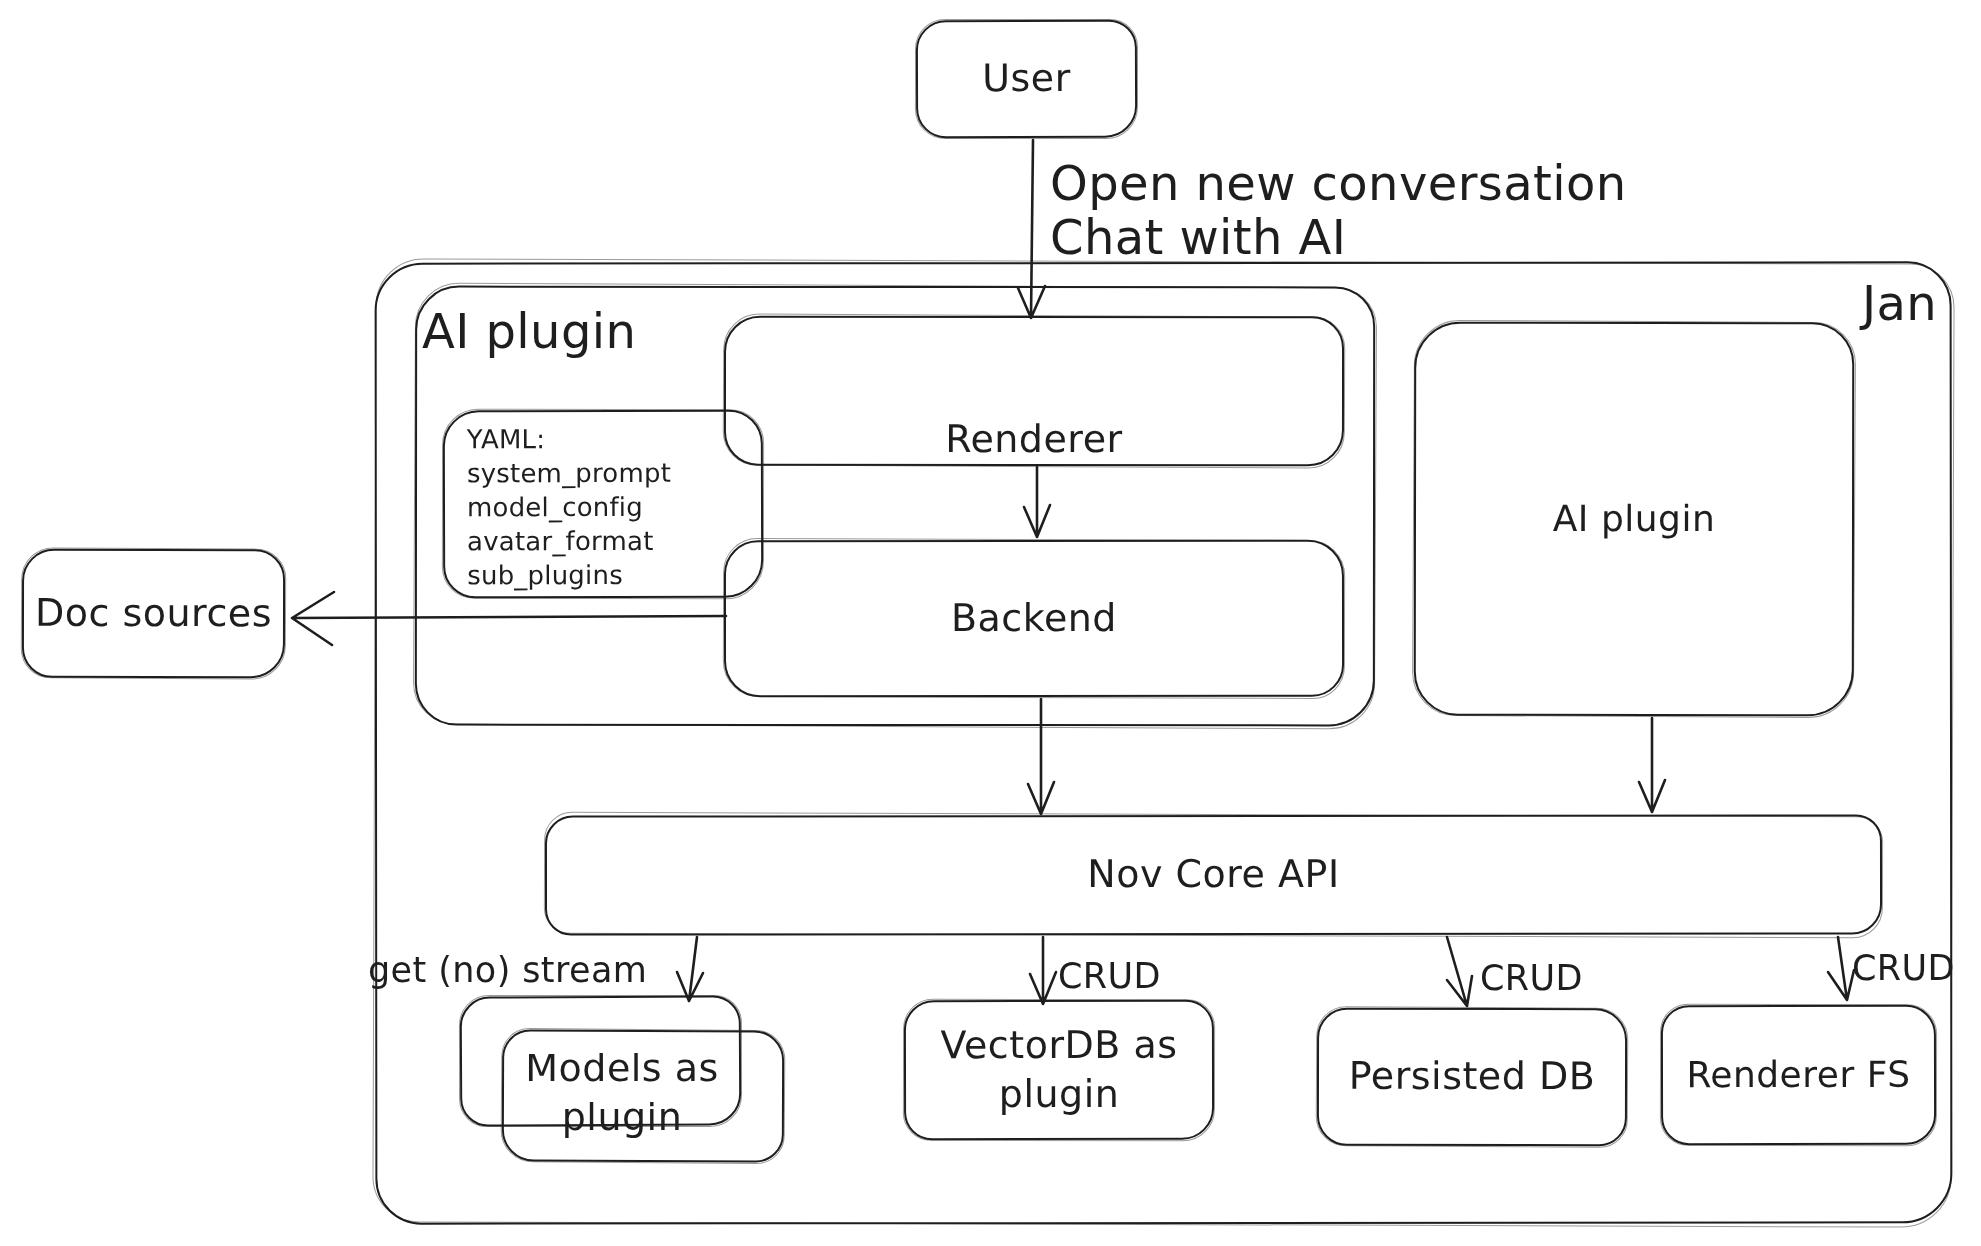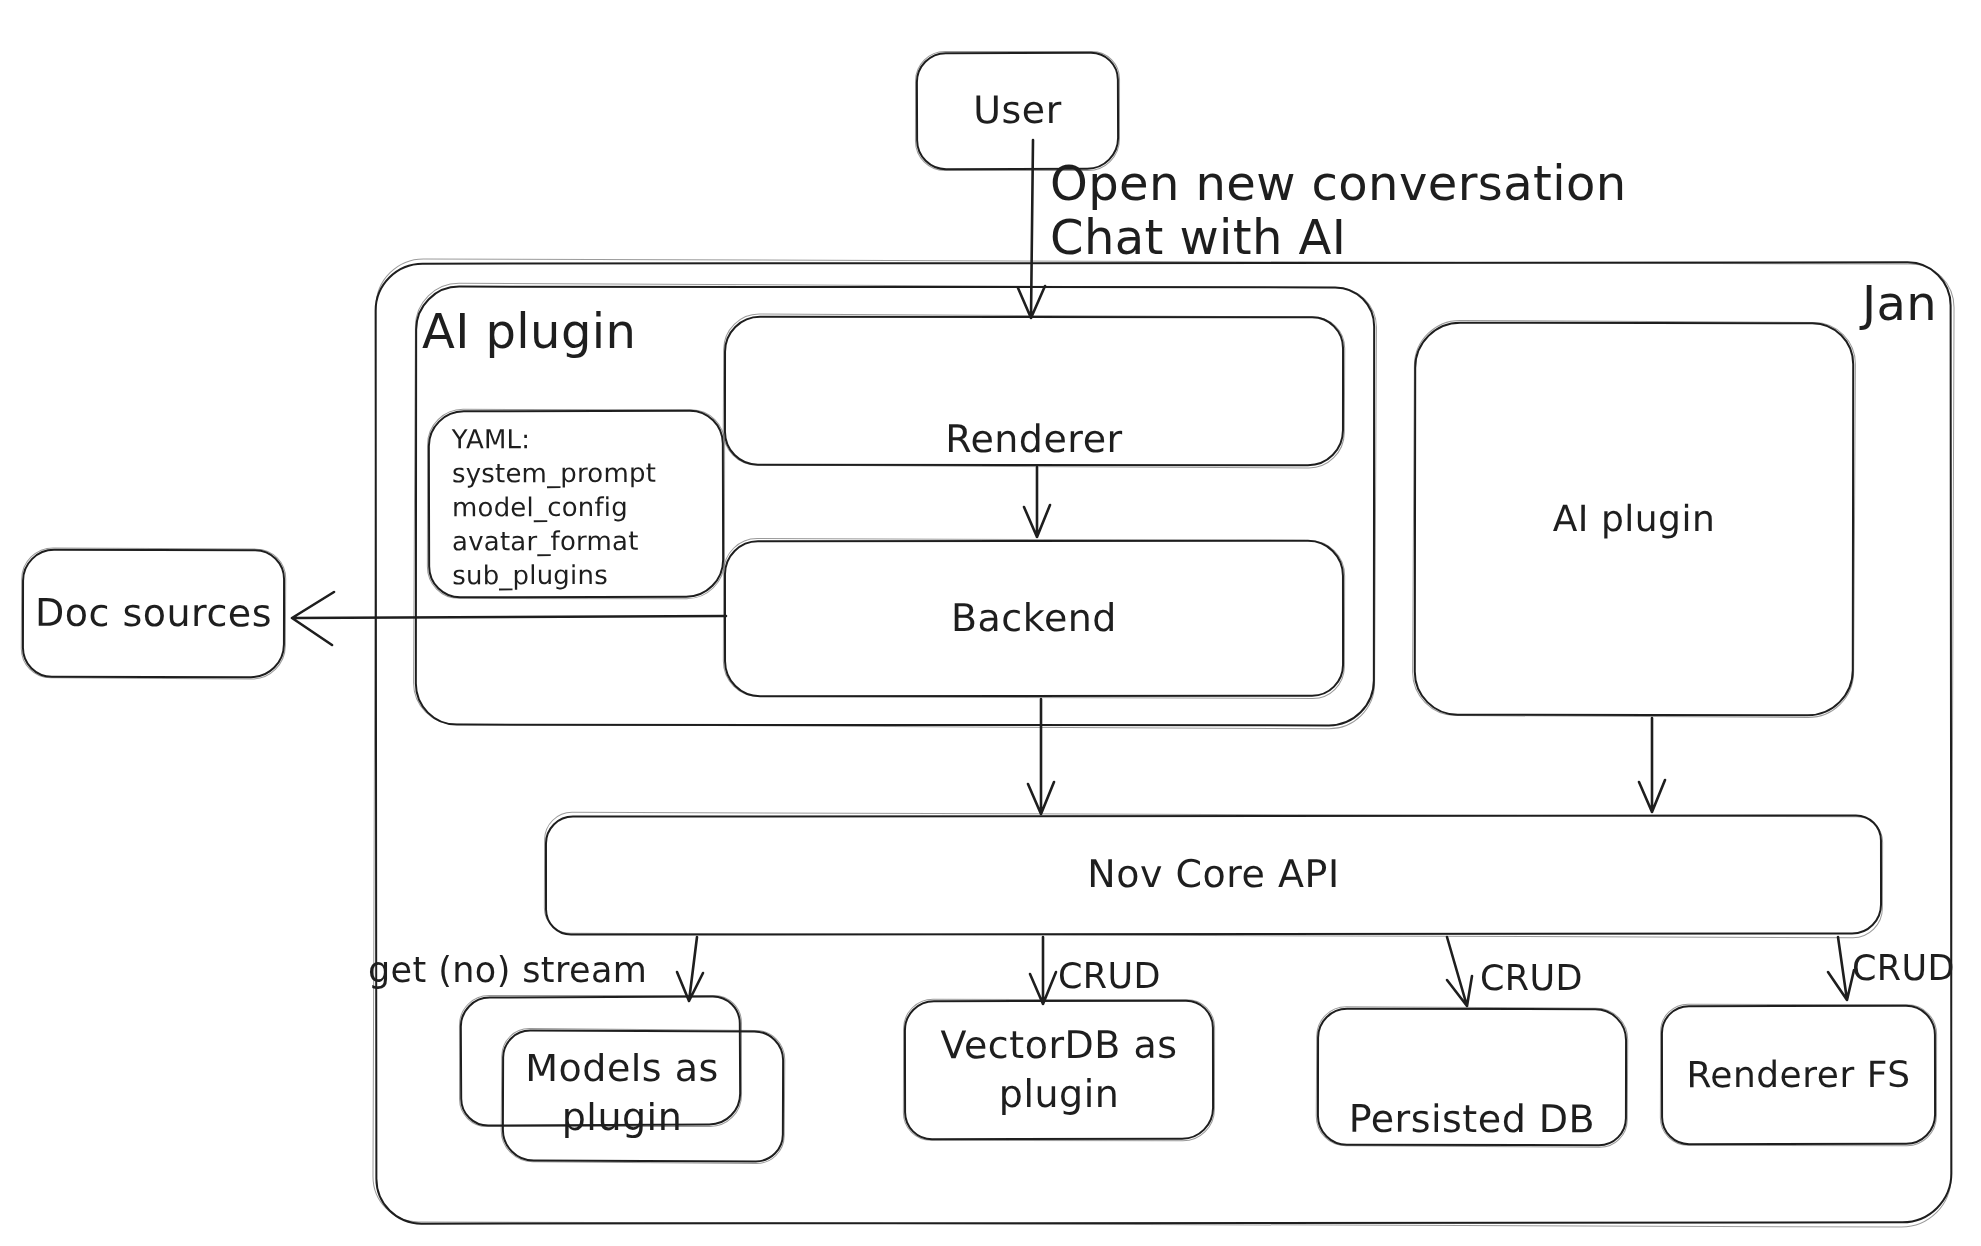--- a/index.html
+++ b/index.html
@@ -29,29 +29,29 @@
 <body>
 
 <div class="canvas">
 
   <div class="box container-box" style="left:375px;top:262px;width:1577px;height:962px;border-radius:48px 44px 50px 46px;transform:rotate(-.05deg);"></div>
   <div class="lbl small-label" style="top:276px;left:1862px;">Jan</div>
 
   <div class="box container-box" style="left:415px;top:286px;width:960px;height:440px;border-radius:44px 40px 46px 42px;transform:rotate(.05deg);"></div>
   <div class="lbl small-label" style="top:304px;left:422px;">AI plugin</div>
 
-  <div class="box node-label" style="left:916px;top:20px;width:203px;height:118px;border-radius:30px 28px 32px 30px;transform:rotate(-.2deg);margin-top:32px;">
+  <div class="box node-label" style="left:916px;top:20px;width:221px;height:118px;border-radius:30px 28px 32px 30px;transform:rotate(-.2deg);">
     <span>User</span>
   </div>
 
   <div class="box node-label" style="left:724px;top:316px;width:620px;height:150px;border-radius:36px 32px 36px 34px;transform:rotate(.05deg);align-items:flex-end;">
     <span>Renderer</span>
   </div>
 
-  <div class="box" style="left:428px;top:410px;width:296px;height:188px;border-radius:36px 34px 38px 32px;align-items:flex-start;justify-content:flex-start;transform:rotate(-.15deg);">
+  <div class="box" style="left:443px;top:410px;width:320px;height:188px;border-radius:36px 34px 38px 32px;align-items:flex-start;justify-content:flex-start;transform:rotate(-.15deg);">
     <div class="yaml-text" style="padding:10px 0 0 22px;">
       <span class="wrap">YAML:</span>
       <span class="wrap">system_prompt</span>
       <span class="wrap">model_config</span>
       <span class="wrap">avatar_format</span>
       <span class="wrap">sub_plugins</span>
     </div>
   </div>
 
   <div class="box node-label" style="left:724px;top:540px;width:620px;height:157px;border-radius:34px 36px 32px 36px;transform:rotate(-.05deg);">
@@ -71,21 +71,21 @@
   </div>
 
   <div class="box" style="left:460px;top:996px;width:281px;height:130px;border-radius:30px 28px 32px 28px;transform:rotate(-.3deg);"></div>
   <div class="box" style="left:502px;top:1030px;width:282px;height:132px;border-radius:28px 30px 28px 32px;transform:rotate(.2deg);"></div>
   <div class="lbl node-label" style="left:507px;top:1044px;width:230px;white-space:normal;text-align:center;">Models as plugin</div>
 
   <div class="box node-label" style="left:904px;top:1000px;width:310px;height:140px;border-radius:30px 28px 32px 28px;transform:rotate(-.1deg);">
     <span style="width:250px;white-space:normal;">VectorDB as plugin</span>
   </div>
 
-  <div class="box node-label" style="left:1317px;top:1008px;width:310px;height:138px;border-radius:30px 32px 28px 30px;transform:rotate(.1deg);align-items:flex-end;">
+  <div class="box node-label" style="left:1317px;top:1008px;width:310px;height:138px;border-radius:30px 32px 28px 30px;transform:rotate(.1deg);">
     <span>Persisted DB</span>
   </div>
 
   <div class="box node-label" style="left:1661px;top:1005px;width:275px;height:140px;border-radius:28px 30px 30px 28px;transform:rotate(-.1deg);">
     <span style="font-size:36px;">Renderer FS</span>
   </div>
 
   <svg class="edges" width="1981" height="1246" viewBox="0 0 1981 1246" fill="none" stroke="#1e1e1e" stroke-width="2.6" stroke-linecap="round">
     <path d="M1033 140 L1031 318 M1018 288 L1031 318 M1045 286 L1031 318"></path>
     <path d="M1037 467 L1037 537 M1024 507 L1037 537 M1050 505 L1037 537"></path>

